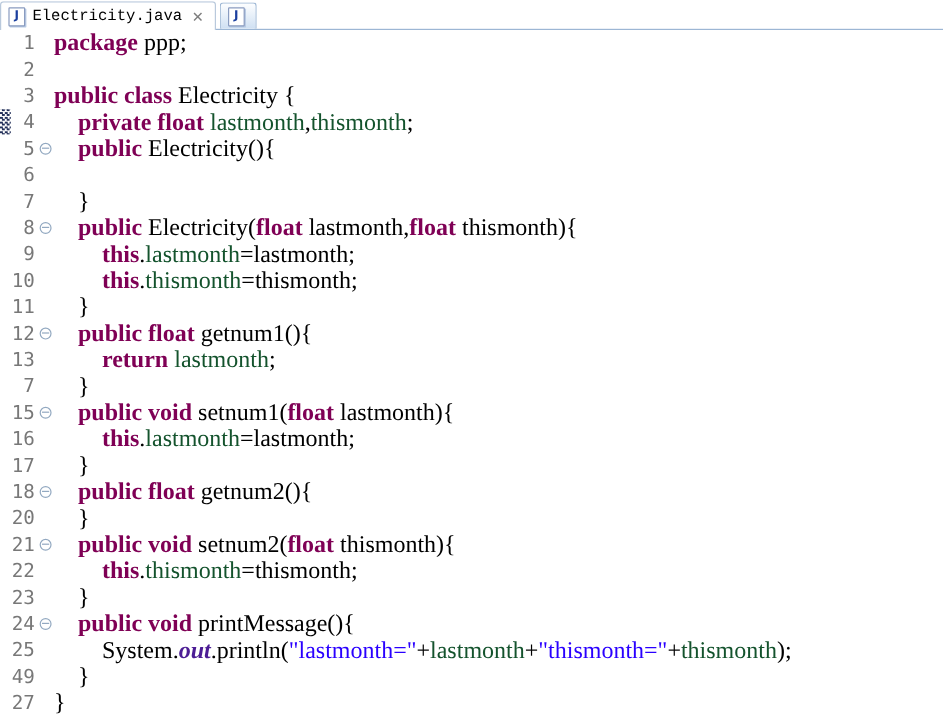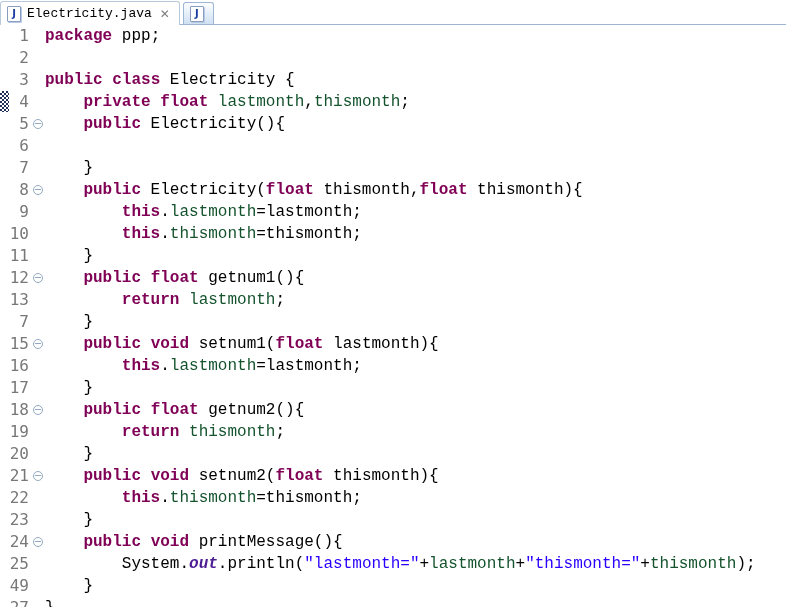--- a/index.html
+++ b/index.html
@@ -75,22 +75,22 @@
   .fold-dot{
     width:8px;height:8px;border:1px solid #93a9c1;border-radius:50%;
     position:relative;background:#fff;cursor:pointer;
   }
   .fold-dot::after{
     content:"";position:absolute;left:1px;right:1px;top:3px;height:1px;
     background:#93a9c1;
   }
   .code-cell{
     flex:1 1 auto;white-space:pre;
-    font-family:Liberation Mono, monospace;
-    font-size:16px;line-height:22px;color:#000;
+    font-family:Liberation Serif, serif;
+    font-size:20px;line-height:22px;color:#000;
   }
   .tk-kw{color:#7F0055;font-weight:bold;}
   .tk-pl{color:#000000;}
   .tk-fd{color:#14532d;}
   .tk-st{color:#2A00FF;}
   .tk-sf{color:#4c1d95;font-weight:bold;font-style:italic;}
 </style>
 </head>
 <body>
 
@@ -152,21 +152,21 @@
         <div class="num-cell">7</div>
         <div class="fold-cell"></div>
         <div class="code-cell"><span class="tk-pl">    }</span></div>
       </div>
       <div class="line-row">
         <div class="ann-cell"></div>
         <div class="num-cell">8</div>
         <div class="fold-cell">
           <div class="fold-dot"></div>
         </div>
-        <div class="code-cell"><span class="tk-pl">    </span><span class="tk-kw">public</span><span class="tk-pl"> Electricity(</span><span class="tk-kw">float</span><span class="tk-pl"> thismonth,</span><span class="tk-kw">float</span><span class="tk-pl"> thismonth){</span></div>
+        <div class="code-cell"><span class="tk-pl">    </span><span class="tk-kw">public</span><span class="tk-pl"> Electricity(</span><span class="tk-kw">float</span><span class="tk-pl"> lastmonth,</span><span class="tk-kw">float</span><span class="tk-pl"> thismonth){</span></div>
       </div>
       <div class="line-row">
         <div class="ann-cell"></div>
         <div class="num-cell">9</div>
         <div class="fold-cell"></div>
         <div class="code-cell"><span class="tk-pl">        </span><span class="tk-kw">this</span><span class="tk-pl">.</span><span class="tk-fd">lastmonth</span><span class="tk-pl">=lastmonth;</span></div>
       </div>
       <div class="line-row">
         <div class="ann-cell"></div>
         <div class="num-cell">10</div>
@@ -219,26 +219,20 @@
         <div class="fold-cell"></div>
         <div class="code-cell"><span class="tk-pl">    }</span></div>
       </div>
       <div class="line-row">
         <div class="ann-cell"></div>
         <div class="num-cell">18</div>
         <div class="fold-cell">
           <div class="fold-dot"></div>
         </div>
         <div class="code-cell"><span class="tk-pl">    </span><span class="tk-kw">public</span><span class="tk-pl"> </span><span class="tk-kw">float</span><span class="tk-pl"> getnum2(){</span></div>
-      </div>
-      <div class="line-row">
-        <div class="ann-cell"></div>
-        <div class="num-cell">19</div>
-        <div class="fold-cell"></div>
-        <div class="code-cell"><span class="tk-pl">        </span><span class="tk-kw">return</span><span class="tk-pl"> </span><span class="tk-fd">thismonth</span><span class="tk-pl">;</span></div>
       </div>
       <div class="line-row">
         <div class="ann-cell"></div>
         <div class="num-cell">20</div>
         <div class="fold-cell"></div>
         <div class="code-cell"><span class="tk-pl">    }</span></div>
       </div>
       <div class="line-row">
         <div class="ann-cell"></div>
         <div class="num-cell">21</div>

